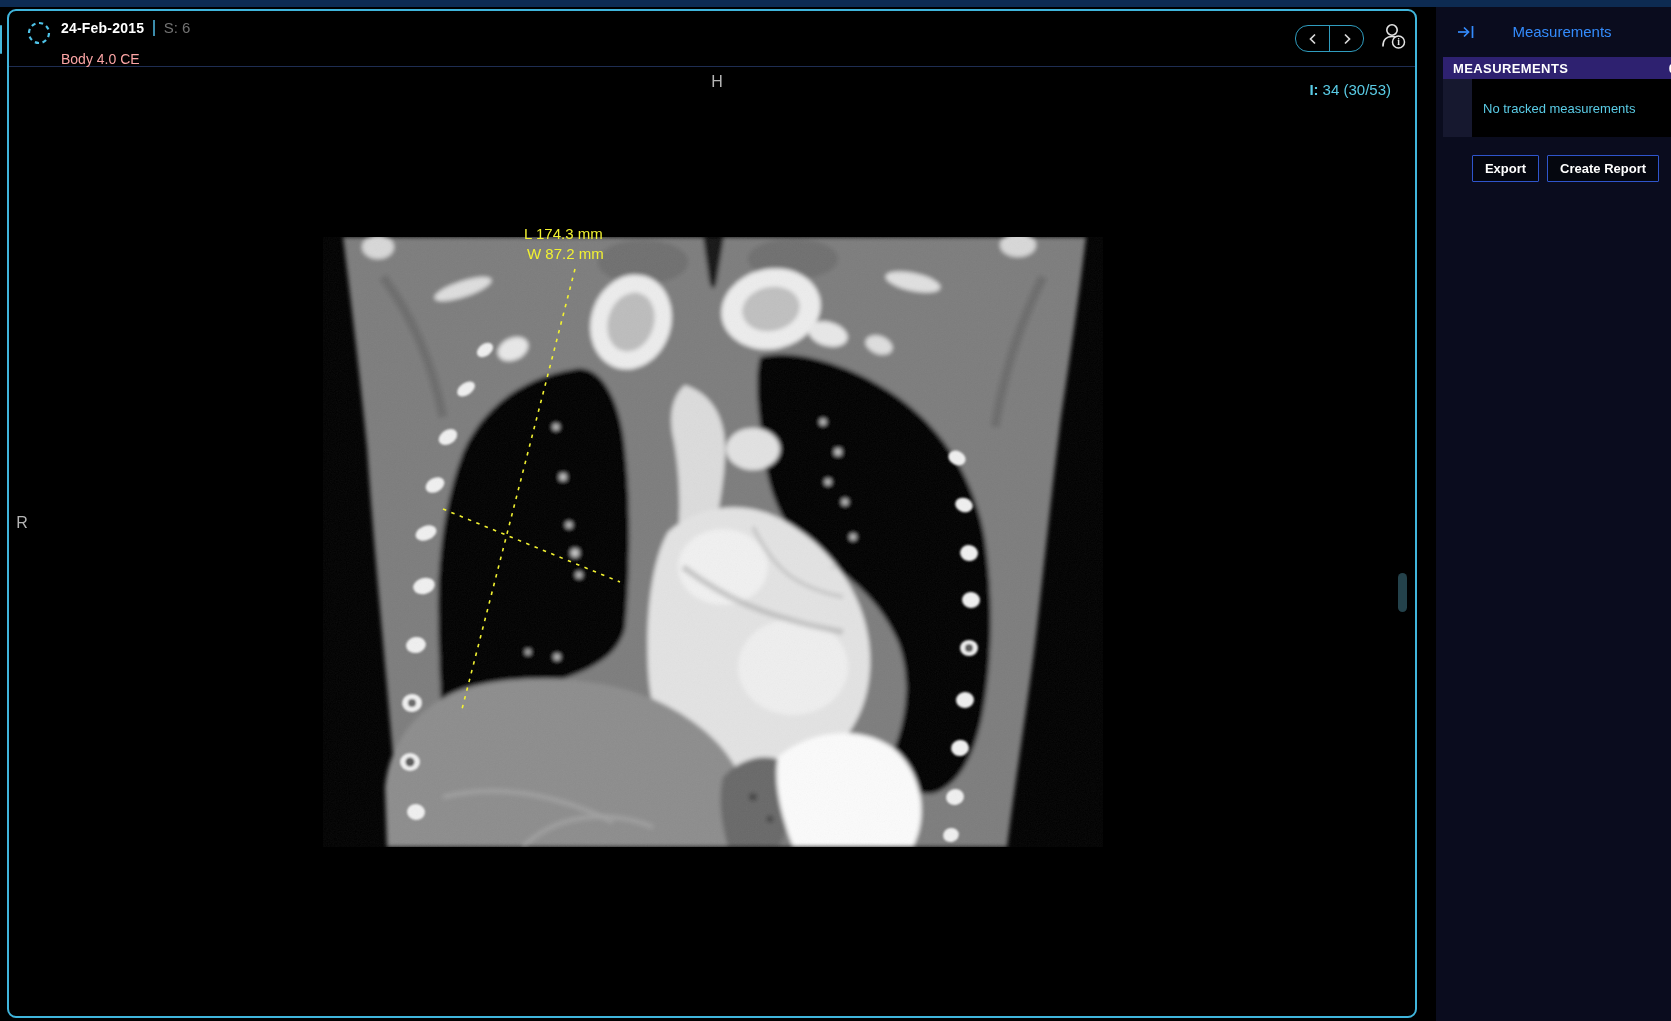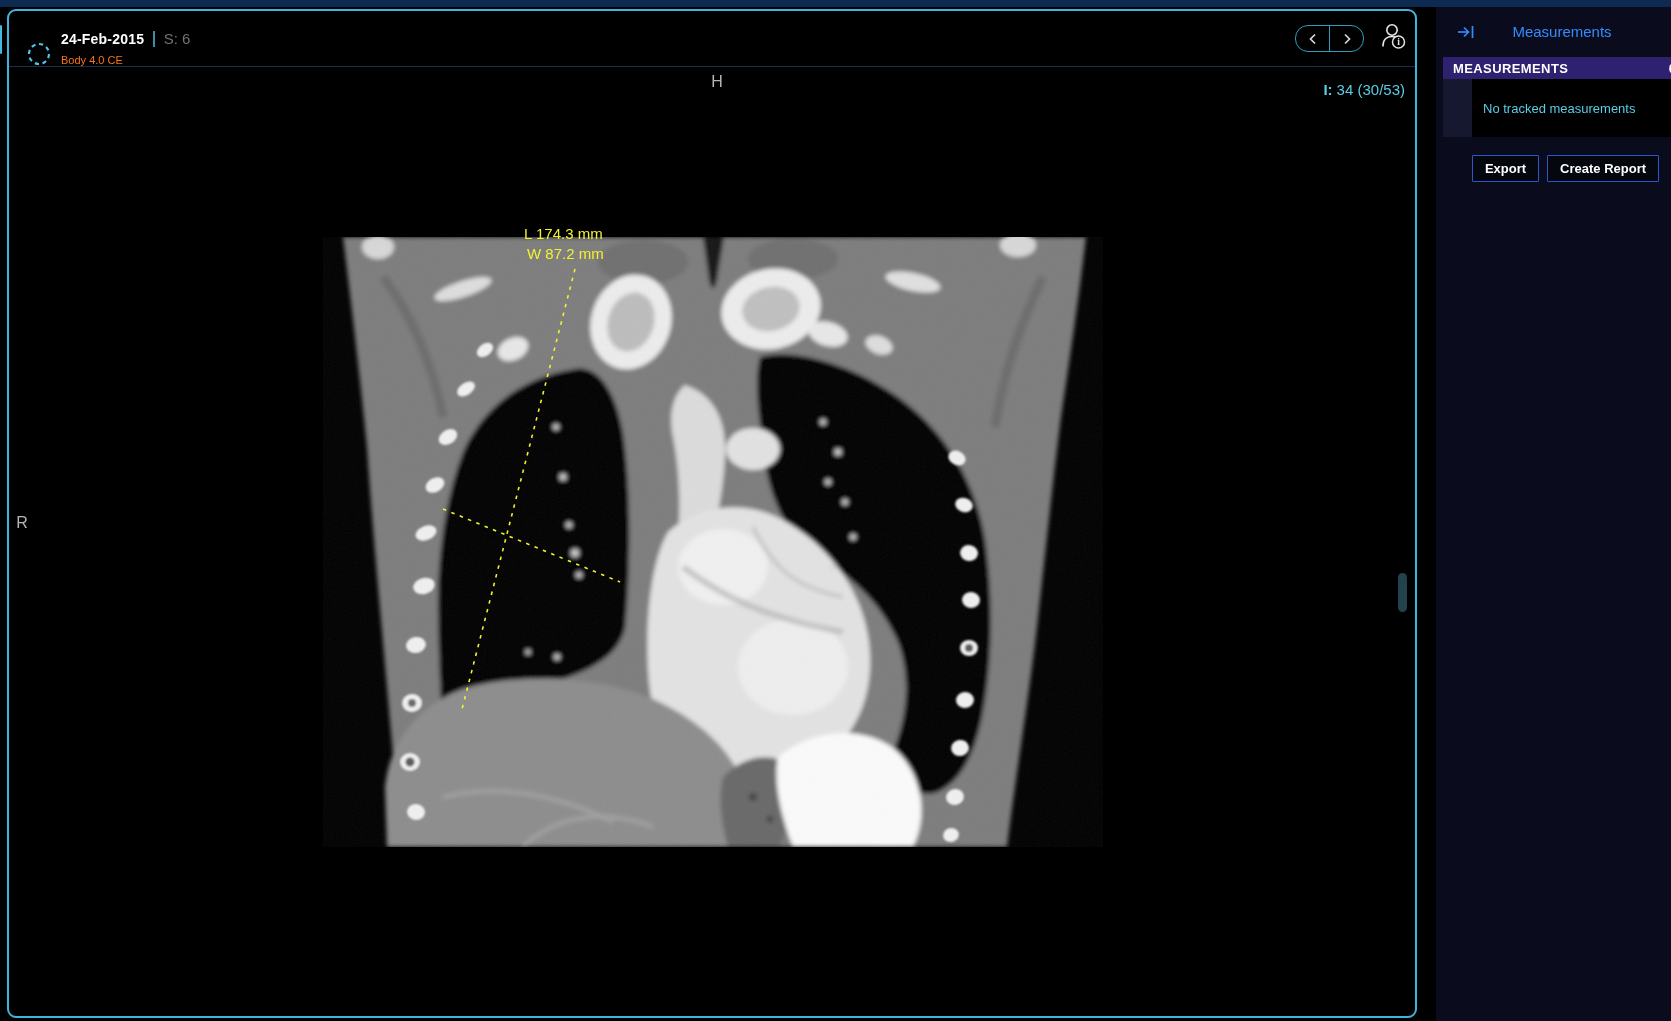--- a/index.html
+++ b/index.html
@@ -7,38 +7,38 @@
   .stage{position:relative;width:1671px;height:1021px;overflow:hidden;background:#000;}
   .top-strip{position:absolute;left:0;top:0;width:1671px;height:7px;background:#0d2b52;}
   .left-sliver{position:absolute;left:0;top:25px;width:2px;height:29px;background:#45bade;border-radius:1px;}
 
   
   .viewport{position:absolute;left:7px;top:9px;width:1406px;height:1005px;background:#000;
     border:2px solid #40b5dc;border-radius:9px;overflow:hidden;}
   .vp-header{position:absolute;left:0;top:0;width:100%;height:56px;box-sizing:border-box;
     border-bottom:1px solid rgba(54,82,150,.55);display:flex;justify-content:space-between;
     padding:8px 8px 0 18px;}
-  .hdr-left{display:flex;align-items:flex-end;gap:10px;}
+  .hdr-left{display:flex;align-items:flex-start;gap:10px;}
   .track-icon{margin-top:2px;flex:0 0 auto;}
   .hdr-lines{display:flex;flex-direction:column;}
   .line1{display:flex;align-items:center;gap:9px;height:17px;}
   .date-txt{color:#fff;font-size:14px;font-weight:bold;letter-spacing:.2px;}
   .sep{width:1.5px;height:16px;background:#3b8cab;}
   .series-txt{color:#737373;font-size:15px;}
-  .desc-txt{color:#f97316;font-size:11px;margin-top:7px;}
+  .desc-txt{color:#fca5a5;font-size:14px;margin-top:15px;}
   .hdr-right{display:flex;align-items:flex-start;gap:15px;}
   .nav-pill{margin-top:6px;display:flex;height:25px;border:1.5px solid #2f9cbe;border-radius:13px;overflow:hidden;}
   .nav-btn{width:33px;display:flex;align-items:center;justify-content:center;cursor:pointer;background:transparent;}
   .nav-btn + .nav-btn{border-left:1.5px solid #2f9cbe;}
   .patient-icon{margin-top:3px;}
 
   .marker{position:absolute;color:#b5b5b5;font-size:16px;}
   .marker-h{left:697px;top:62px;width:22px;text-align:center;}
   .marker-r{left:4px;top:503px;width:18px;text-align:center;}
-  .slice-info{position:absolute;top:70px;right:10px;color:#5acce6;font-size:15px;}
+  .slice-info{position:absolute;top:70px;right:24px;color:#5acce6;font-size:15px;}
   .slice-info b{font-weight:bold;margin-right:4px;}
 
   .ct-wrap{position:absolute;left:314px;top:226px;width:780px;height:610px;}
   .measure-overlay{position:absolute;left:0;top:0;width:1406px;height:1005px;pointer-events:none;}
   .measure-overlay .mlabel{font-size:15px;fill:#f2f231;}
   .vp-scrollbar{position:absolute;left:1389px;top:562px;width:9px;height:39px;border-radius:5px;background:#24424b;}
 
   
   .panel{position:absolute;left:1436px;top:7px;width:252px;height:1014px;background:#0a0c1e;}
   .panel-hdr{position:relative;height:50px;}

